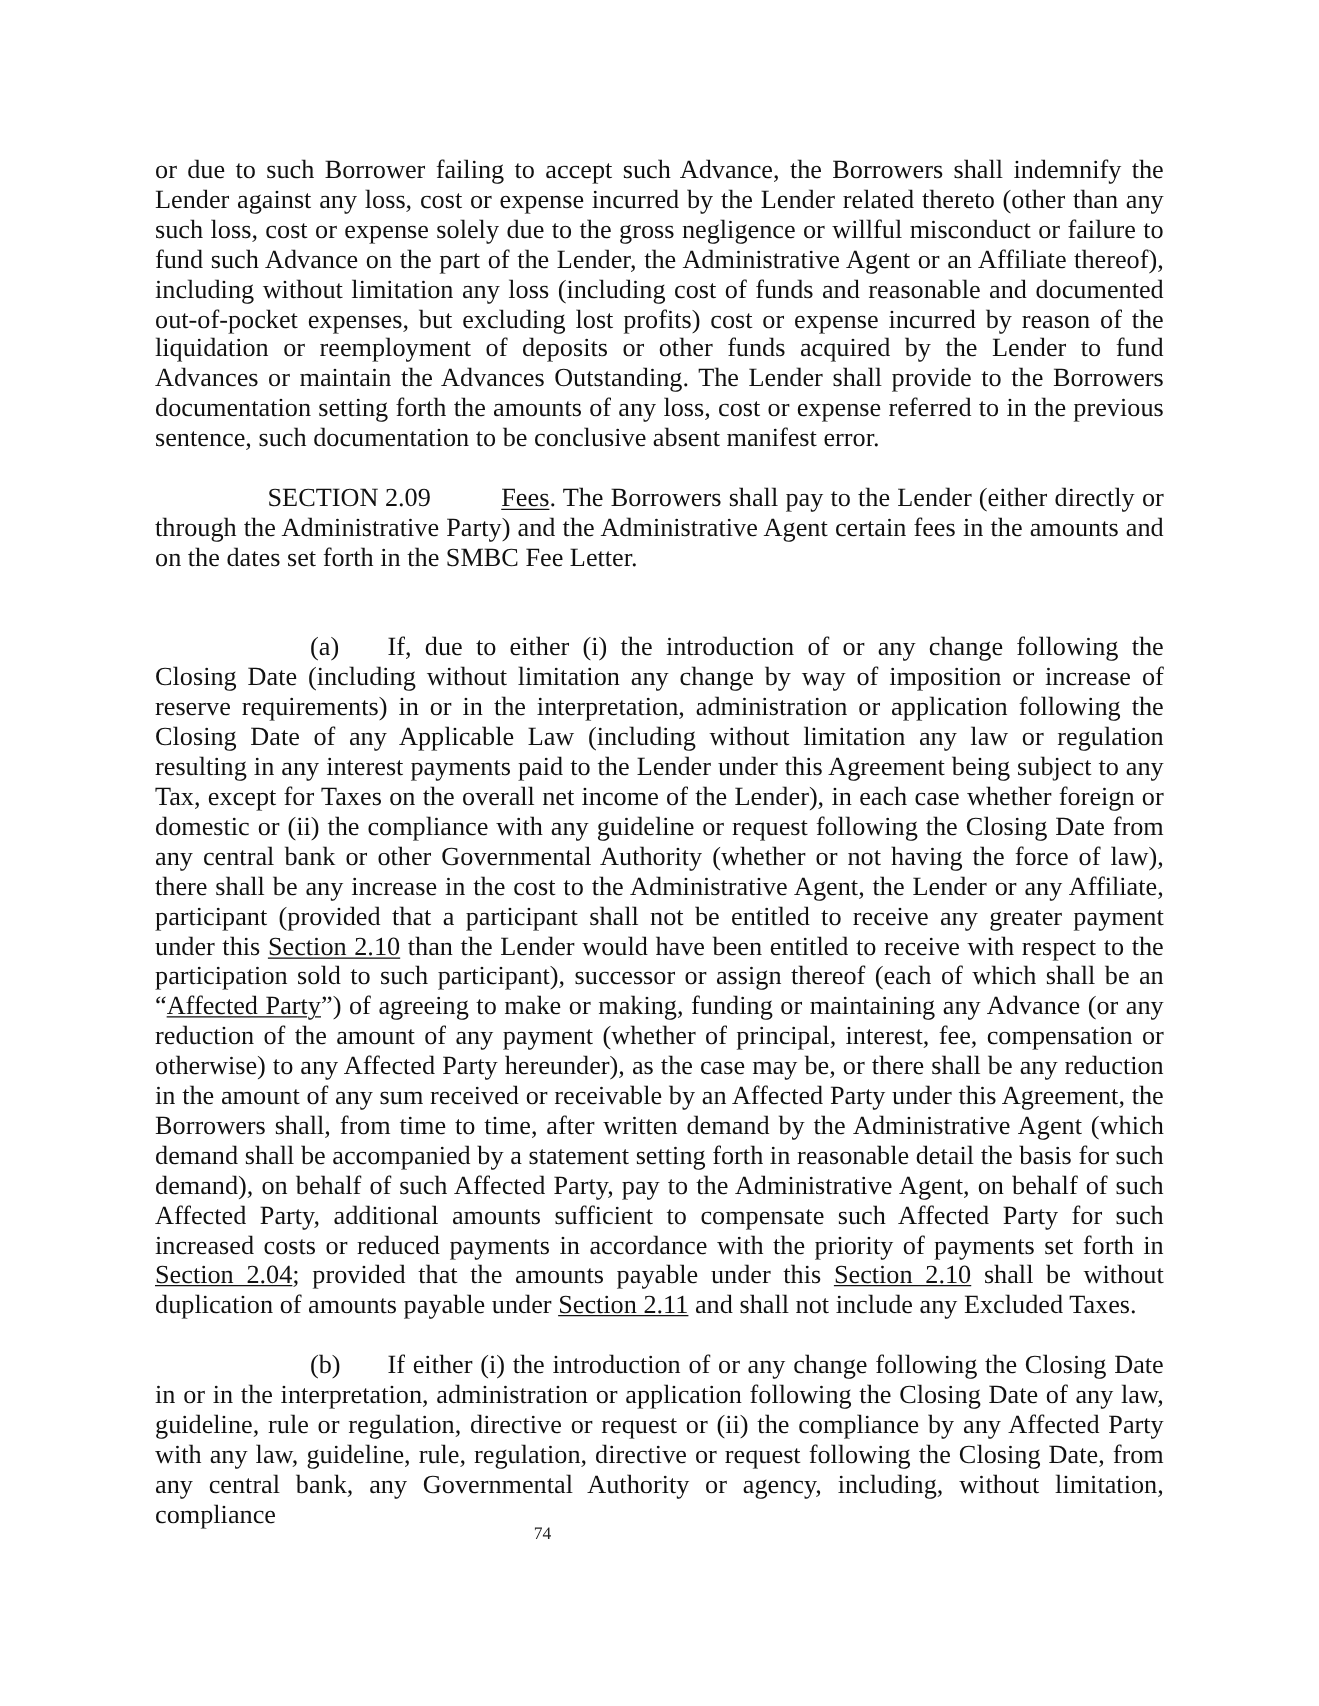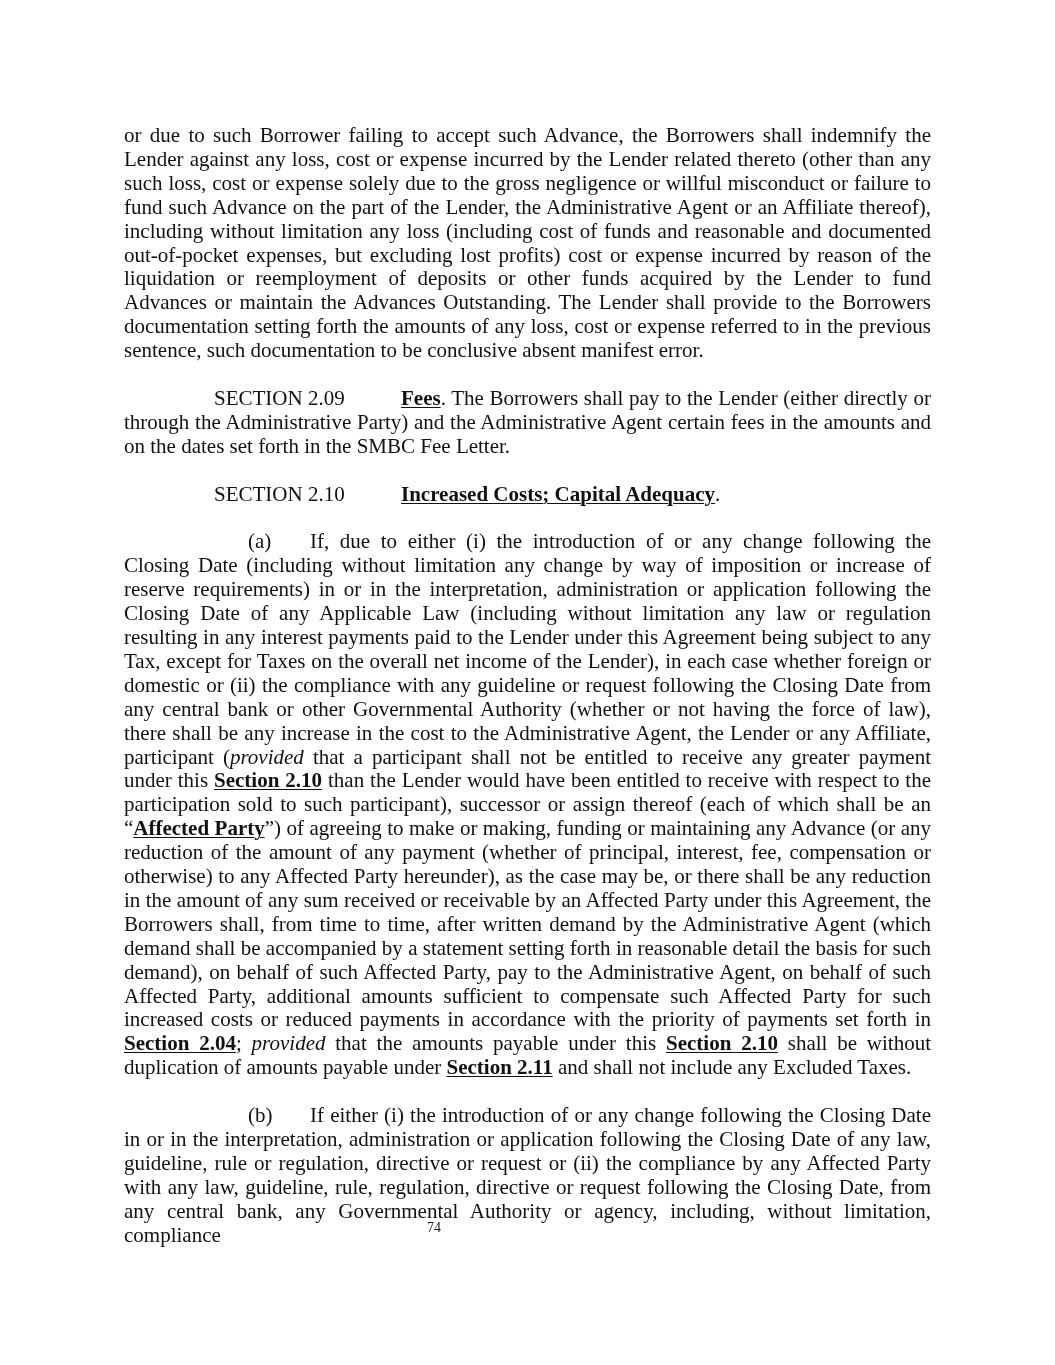--- a/index.html
+++ b/index.html
@@ -9,22 +9,22 @@
       left: 124px;
       top: 124px;
       width: 807px;
       font-family: "Liberation Serif", serif;
       font-size: 21px;
       line-height: 23.9px;
       color: #111111;
     }
     p { margin: 0; text-align: justify; }
     .gap { height: 23.9px; }
-    .u { text-decoration: underline; text-underline-offset: 2px; text-decoration-thickness: 1px; font-weight: bold; }
-    .i { font-style: italic; }
+    .u { text-decoration: underline; text-underline-offset: 2px; text-decoration-thickness: 1px; }
+    .i { }
     .sec-head { text-align: left; white-space: nowrap; }
     .sec-num { display: inline-block; margin-left: 90px; width: 187px; }
     .indent-a { text-indent: 124px; }
     .lbl { display: inline-block; text-indent: 0; width: 62px; }
     .page-num {
       position: absolute;
       left: 0; width: 868px; top: 1220px;
       text-align: center;
       font-family: "Liberation Serif", serif;
       font-size: 14px;
@@ -37,21 +37,20 @@
 <div class="page">
 
   <p>or due to such Borrower failing to accept such Advance, the Borrowers shall indemnify the Lender against any loss, cost or expense incurred by the Lender related thereto (other than any such loss, cost or expense solely due to the gross negligence or willful misconduct or failure to fund such Advance on the part of the Lender, the Administrative Agent or an Affiliate thereof), including without limitation any loss (including cost of funds and reasonable and documented out-of-pocket expenses, but excluding lost profits) cost or expense incurred by reason of the liquidation or reemployment of deposits or other funds acquired by the Lender to fund Advances or maintain the Advances Outstanding.  The Lender shall provide to the Borrowers documentation setting forth the amounts of any loss, cost or expense referred to in the previous sentence, such documentation to be conclusive absent manifest error.</p>
 
   <div class="gap"></div>
 
   <p><span class="sec-num">SECTION 2.09</span><span class="u">Fees</span><span>.</span><span>  The Borrowers shall pay to the Lender (either directly or through the Administrative Party) and the Administrative Agent certain fees in the amounts and on the dates set forth in the SMBC Fee Letter.</span></p>
 
   <div class="gap"></div>
 
-  <p class="sec-head"><span class="sec-num">SECTION 2.10</span><span class="u">Increased Costs; Capital Adequacy</span><span>.</span></p>
 
   <div class="gap"></div>
 
   <p class="indent-a"><span class="lbl">(a)</span><span>If, due to either (i) the introduction of or any change following the Closing Date (including without limitation any change by way of imposition or increase of reserve requirements) in or in the interpretation, administration or application following the Closing Date of any Applicable Law (including without limitation any law or regulation resulting in any interest payments paid to the Lender under this Agreement being subject to any Tax, except for Taxes on the overall net income of the Lender), in each case whether foreign or domestic or (ii) the compliance with any guideline or request following the Closing Date from any central bank or other Governmental Authority (whether or not having the force of law), there shall be any increase in the cost to the Administrative Agent, the Lender or any Affiliate, participant (</span><span class="i">provided</span><span> that a participant shall not be entitled to receive any greater payment under this </span><span class="u">Section 2.10</span><span> than the Lender would have been entitled to receive with respect to the participation sold to such participant), successor or assign thereof (each of which shall be an “</span><span class="u">Affected Party</span><span>”) of agreeing to make or making, funding or maintaining any Advance (or any reduction of the amount of any payment (whether of principal, interest, fee, compensation or otherwise) to any Affected Party hereunder), as the case may be, or there shall be any reduction in the amount of any sum received or receivable by an Affected Party under this Agreement, the Borrowers shall, from time to time, after written demand by the Administrative Agent (which demand shall be accompanied by a statement setting forth in reasonable detail the basis for such demand), on behalf of such Affected Party, pay to the Administrative Agent, on behalf of such Affected Party, additional amounts sufficient to compensate such Affected Party for such increased costs or reduced payments in accordance with the priority of payments set forth in </span><span class="u">Section 2.04</span><span>; </span><span class="i">provided</span><span> that the amounts payable under this </span><span class="u">Section 2.10</span><span> shall be without duplication of amounts payable under </span><span class="u">Section 2.11</span><span> and shall not include any Excluded Taxes.</span></p>
 
   <div class="gap"></div>
 
   <p class="indent-a"><span class="lbl">(b)</span><span>If either (i) the introduction of or any change following the Closing Date in or in the interpretation, administration or application following the Closing Date of any law, guideline, rule or regulation, directive or request or (ii) the compliance by any Affected Party with any law, guideline, rule, regulation, directive or request following the Closing Date, from any central bank, any Governmental Authority or agency, including, without limitation, compliance</span></p>
 
 </div>

